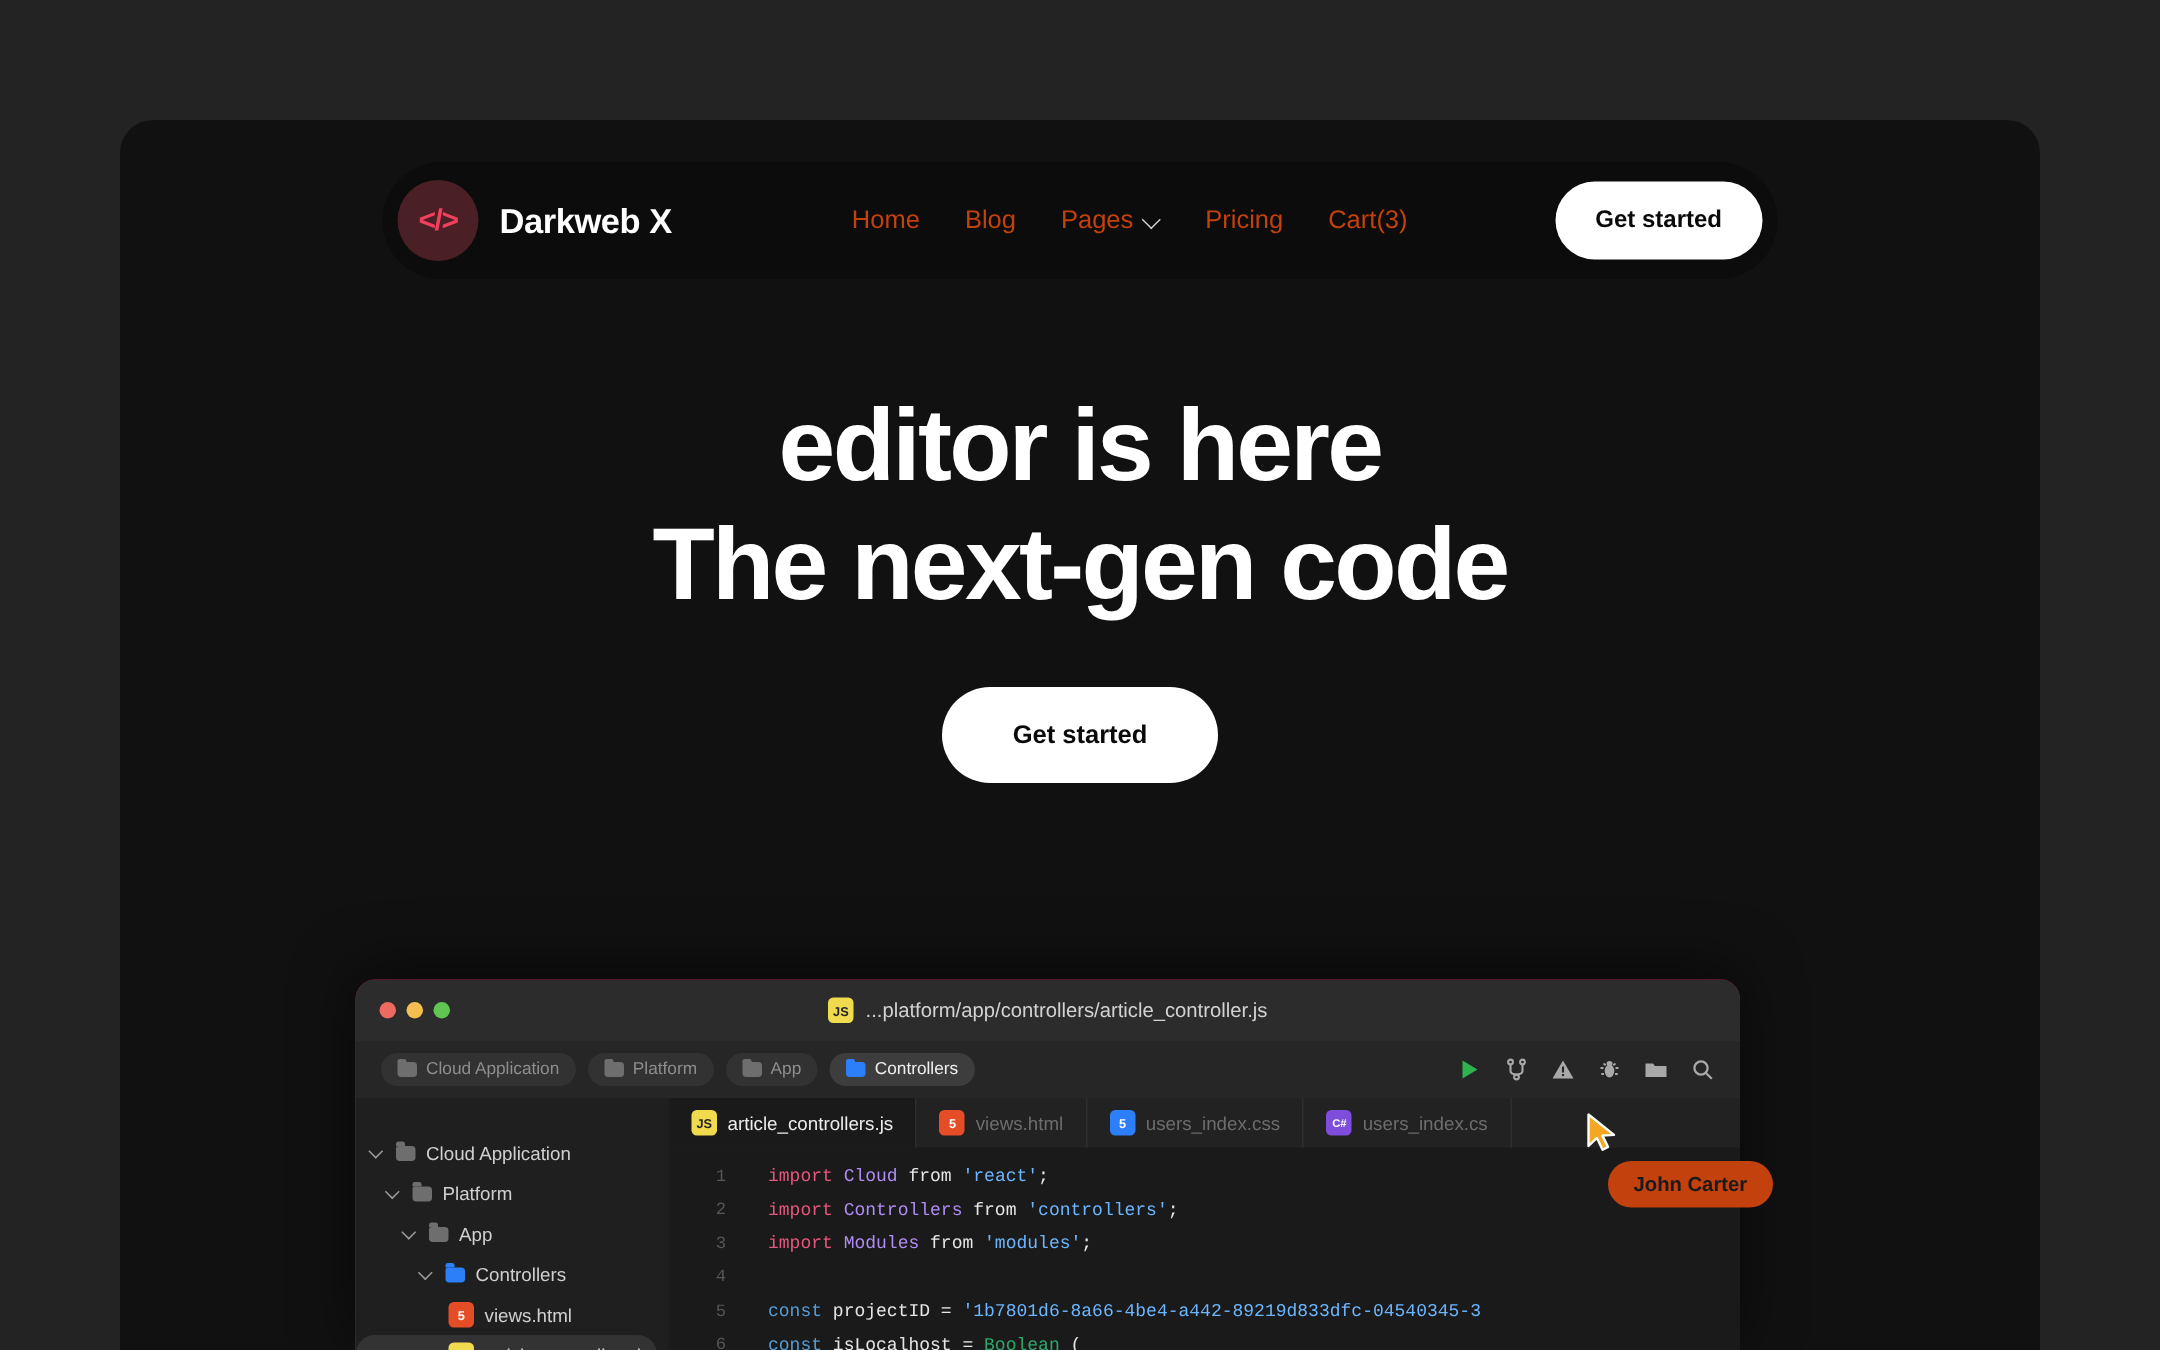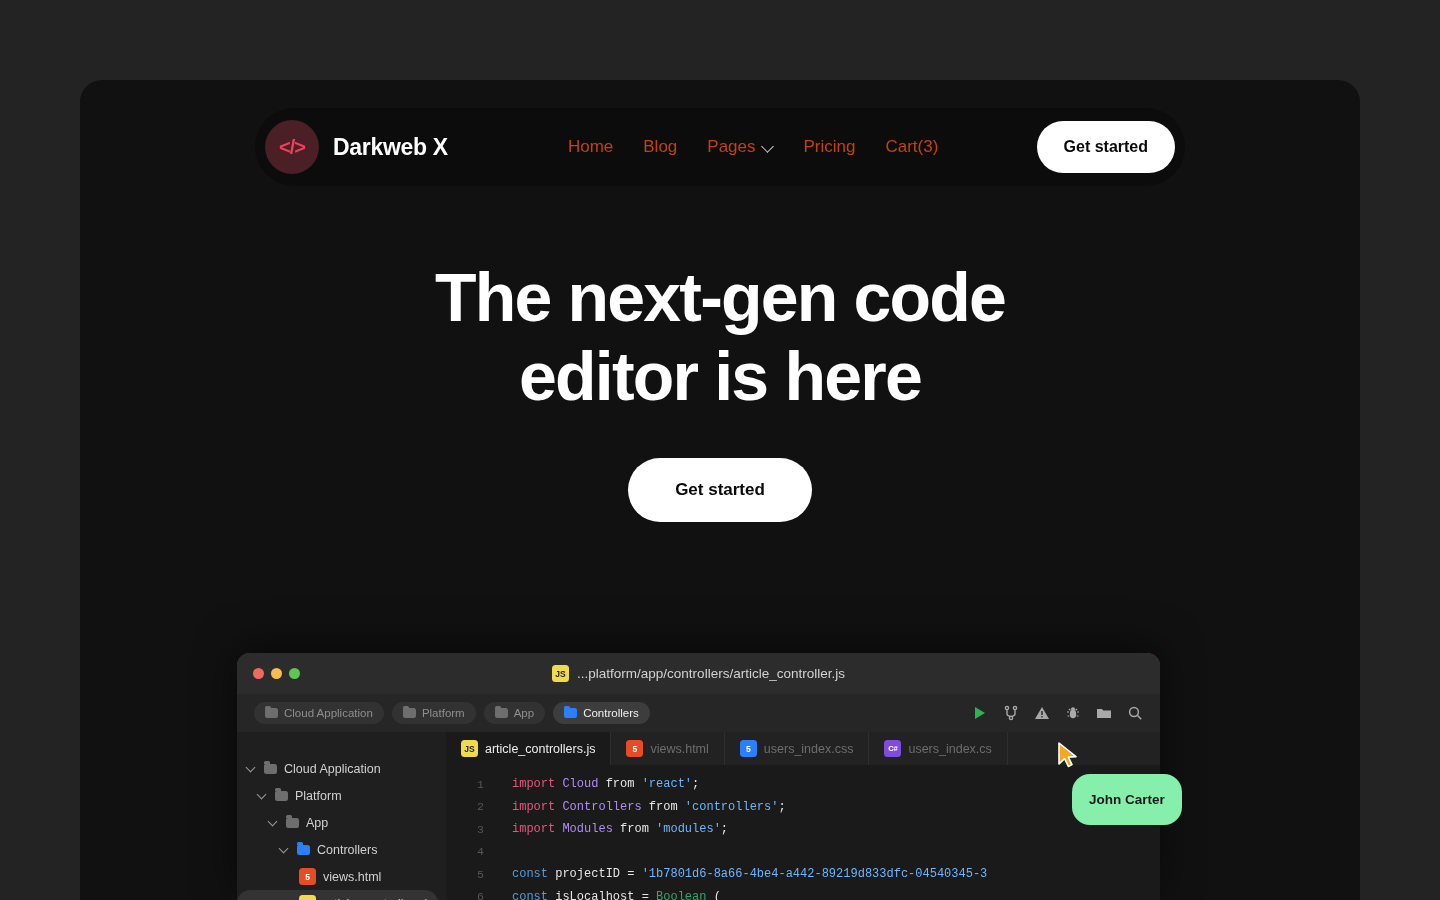--- a/index.html
+++ b/index.html
@@ -172,23 +172,23 @@
   .code { padding:8px 0 0 0; font-family:"Liberation Mono", monospace; font-size:12px; }
   .cline { display:flex; height:22.5px; align-items:center; white-space:nowrap; }
   .ln { width:38px; text-align:right; margin-right:28px; color:#565656; font-size:11.5px; flex:0 0 auto; }
   .k-imp{color:#e8557d;} .k-id{color:#b08cf5;} .k-pl{color:#e6e6e6;}
   .k-str{color:#6cb6ff;} .k-const{color:#569cd6;} .k-bool{color:#2ea86b;}
 
   
   .cursor { position:absolute; left:1057px; top:742px; width:24px; height:30px; }
   .name-badge {
     position:absolute; left:1072px; top:774px;
-    background:#86efac; color:#1a1a1a;
+    background:#c2410c; color:#1a1a1a;
     font-size:13.5px; font-weight:bold;
-    padding:18px 17px; border-radius:18px; white-space:nowrap;
+    padding:8px 17px; border-radius:18px; white-space:nowrap;
   }
 </style>
 </head>
 <body>
 
 <div id="root">
   <div class="page-card">
 
     <div class="navbar">
       <div class="brand">
@@ -211,22 +211,22 @@
         </div>
         <div class="nav-link">
           <span>Cart(3)</span>
         </div>
       </div>
       <button class="nav-cta">Get started</button>
     </div>
 
     <div class="hero">
       <div class="hero-title">
+        <div>editor is here</div>
         <div>The next-gen code</div>
-        <div>editor is here</div>
       </div>
       <div class="hero-btns">
         <button class="btn-primary">Get started</button>
       </div>
     </div>
 
     <div class="editor">
 
       <div class="ed-titlebar">
         <div class="lights">

